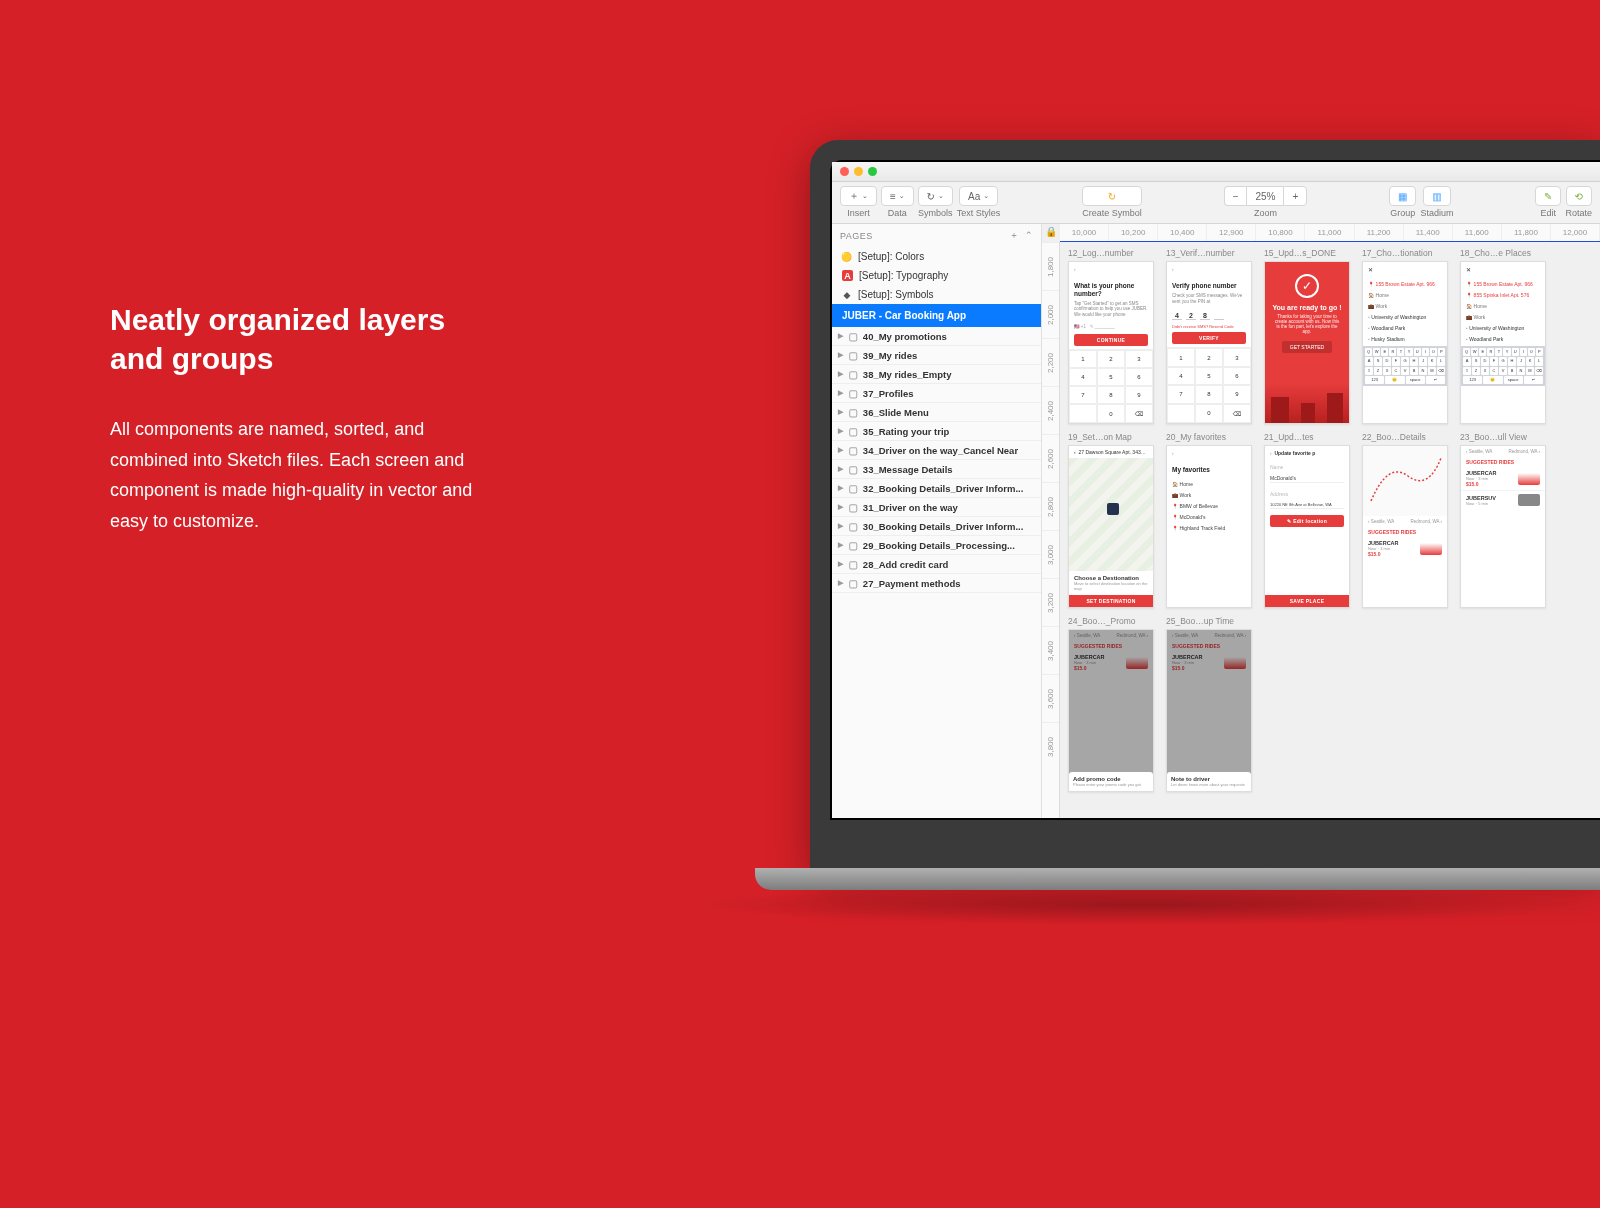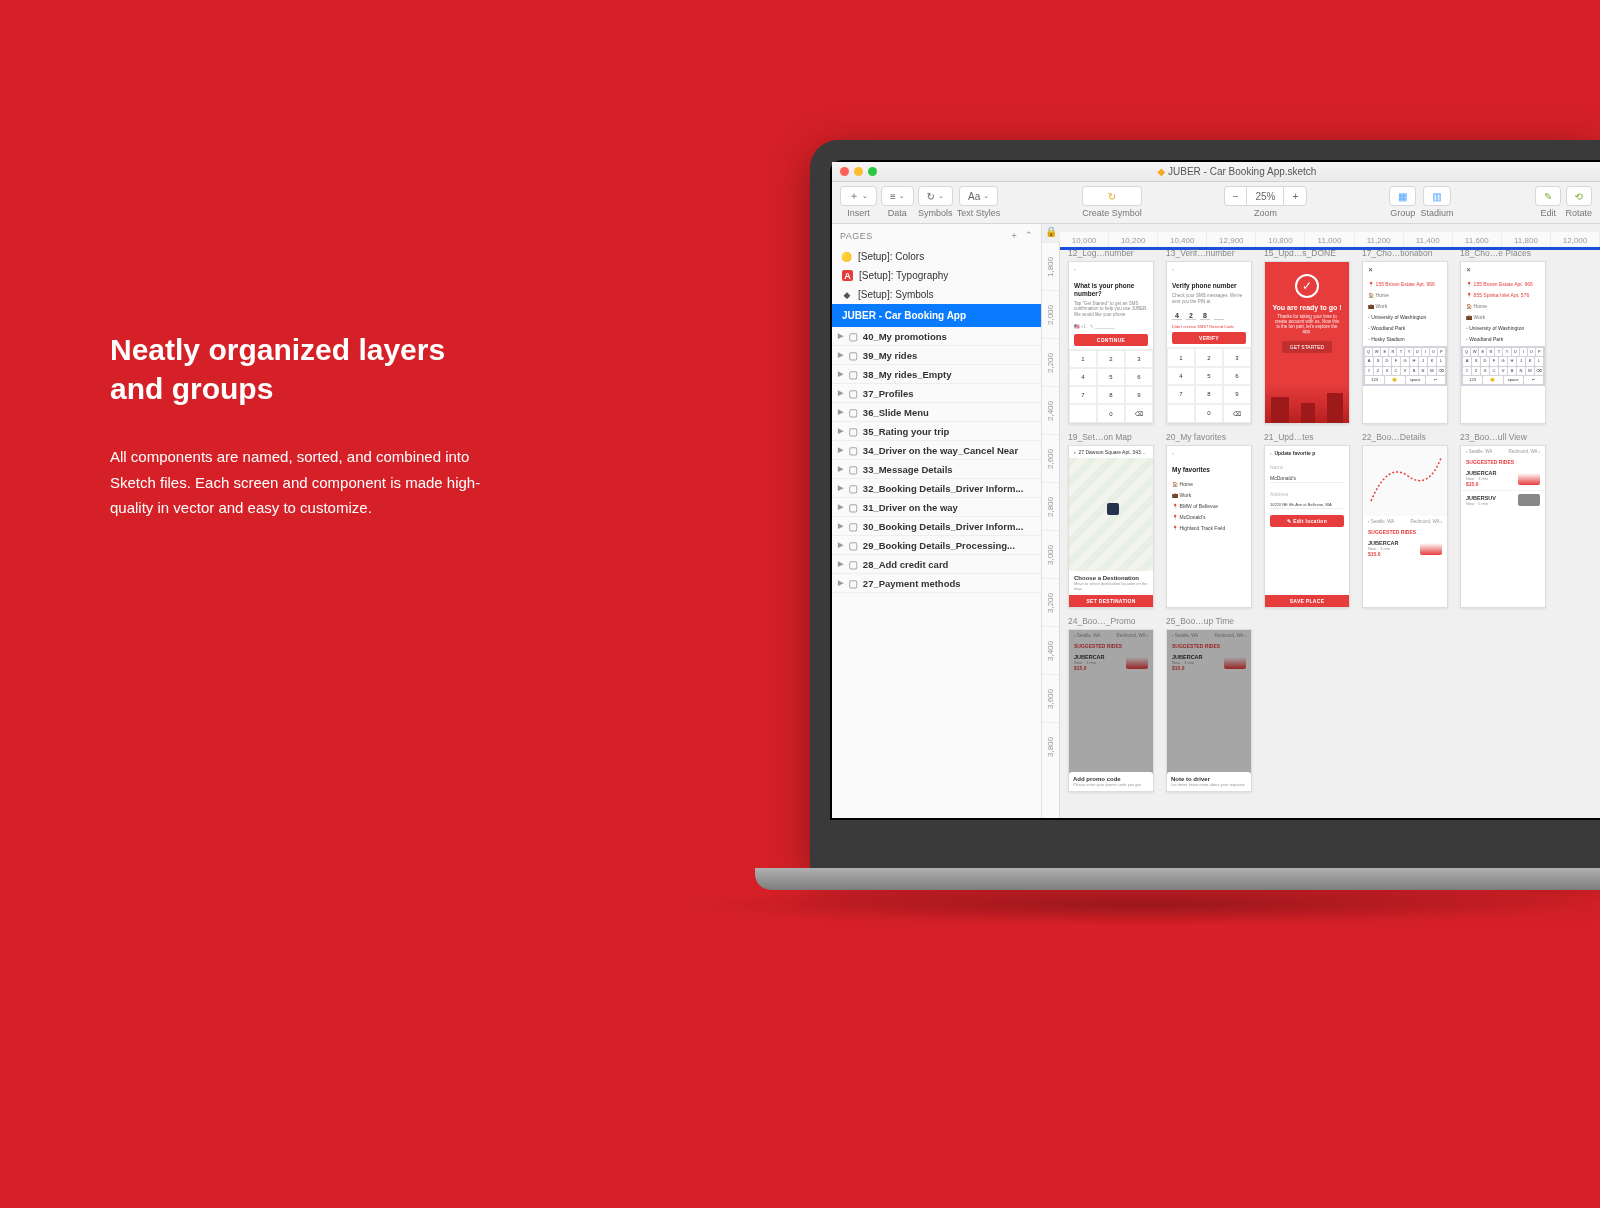--- a/index.html
+++ b/index.html
@@ -1,20 +1,20 @@
 <!DOCTYPE html>
 <html><head>
 <meta charset="utf-8">
 <style>
   * { margin: 0; padding: 0; box-sizing: border-box; }
   body { font-family: -apple-system, BlinkMacSystemFont, "Helvetica Neue", Arial, sans-serif; background: #d52027; width: 1600px; height: 1208px; overflow: hidden; position: relative; }
   
-  .marketing { position: absolute; left: 110px; top: 300px; width: 380px; color: #fff; margin-top: 30px; }
+  .marketing { position: absolute; left: 110px; top: 300px; width: 380px; color: #fff; }
   .marketing h1 { font-size: 30px; font-weight: 700; line-height: 1.3; margin-bottom: 36px; }
-  .marketing p { font-size: 15px; font-weight: 400; line-height: 1.7; }
+  .marketing p { font-size: 18px; font-weight: 400; line-height: 1.7; }
 
   .laptop { position: absolute; right: 0; top: 140px; width: 790px; height: 730px; background: #3a3a3a; border-radius: 28px 0 0 0; box-shadow: 0 10px 40px rgba(0,0,0,.35); }
   .laptop .bezel { position: absolute; inset: 20px 0 50px 20px; background: #000; border-radius: 12px 0 0 0; }
   .screen { position: absolute; inset: 22px 0 52px 22px; background: #ededed; overflow: hidden; font-size: 10px; color: #333; }
   .laptop .base { position: absolute; left: -55px; right: 0; bottom: -20px; height: 22px; background: linear-gradient(#b0b0b0,#7d7d7d); border-radius: 0 0 0 16px; }
   .laptop .shadow { position: absolute; left: -120px; right: 0; bottom: -55px; height: 40px; background: radial-gradient(ellipse at center, rgba(0,0,0,.25), transparent 70%); }
 
   .titlebar { height: 20px; background: linear-gradient(#f6f6f6,#e9e9e9); border-bottom: 1px solid #d0d0d0; display: flex; align-items: center; padding: 0 8px; font-size: 10px; color: #555; }
   .tl-dot { width: 9px; height: 9px; border-radius: 50%; margin-right: 5px; }
   .tl-red { background: #ff5f57; } .tl-yellow { background: #febc2e; } .tl-green { background: #28c840; }
@@ -34,21 +34,21 @@
   .pages-header { display: flex; justify-content: space-between; align-items: center; padding: 5px 8px; font-size: 9px; color: #888; letter-spacing: .5px; }
   .page-item { padding: 4px 10px; font-size: 10px; display: flex; align-items: center; gap: 6px; }
   .page-icon { width: 10px; height: 10px; display: inline-flex; align-items: center; justify-content: center; font-size: 9px; }
   .page-selected { background: #0a7aff; color: #fff; font-weight: 600; padding: 6px 10px; }
   .layer-list { flex: 1; overflow: hidden; }
   .layer-item { display: flex; align-items: center; padding: 3.5px 6px; font-size: 9.5px; font-weight: 600; color: #333; border-bottom: 1px solid #eee; gap: 5px; white-space: nowrap; overflow: hidden; text-overflow: ellipsis; }
   .layer-item .tri { color: #999; font-size: 7px; }
   .layer-item .artb { color: #aaa; font-size: 10px; }
 
   .canvas { flex: 1; background: #f0f0f0; position: relative; overflow: hidden; }
-  .ruler-h { position: absolute; top: 0; left: 18px; right: 0; height: 18px; background: #fafafa; border-bottom: 3px solid #1d4ed8; display: flex; font-size: 8px; color: #999; margin-top: 8px; }
+  .ruler-h { position: absolute; top: 0; left: 18px; right: 0; height: 18px; background: #fafafa; border-bottom: 1px solid #1d4ed8; display: flex; font-size: 8px; color: #999; }
   .ruler-h span { width: 60px; text-align: center; border-right: 1px solid #eee; line-height: 18px; }
   .ruler-v { position: absolute; top: 18px; left: 0; width: 18px; bottom: 0; background: #fafafa; border-right: 1px solid #ddd; display: flex; flex-direction: column; font-size: 8px; color: #999; }
   .ruler-v span { height: 48px; writing-mode: vertical-rl; transform: rotate(180deg); text-align: center; border-bottom: 1px solid #eee; line-height: 18px; }
   .lock { position:absolute; top:2px; left:3px; font-size:10px; color:#aaa;}
   .artboards { position: absolute; top: 24px; left: 26px; right: 0; bottom: 0; display: grid; grid-template-columns: repeat(5, 86px); grid-auto-rows: 176px; gap: 8px 12px; align-content: start; }
   .ab { display: flex; flex-direction: column; }
   .ab-title { font-size: 8.5px; color: #888; margin-bottom: 3px; white-space: nowrap; overflow: hidden; text-overflow: ellipsis; }
   .ab-frame { flex: 1; background: #fff; border: 1px solid #ddd; box-shadow: 0 1px 2px rgba(0,0,0,.08); display: flex; flex-direction: column; font-size: 5px; overflow: hidden; }
   .ab-red { background: #e73c3c; color: #fff; }
   .ab-head { padding: 6px 5px 3px; font-weight: 700; font-size: 6.5px; line-height: 1.2; color:#222;}
@@ -78,21 +78,20 @@
 
 <div class="laptop">
   <div class="shadow"></div>
   <div class="bezel"></div>
   <div class="screen">
 
     <div class="titlebar">
       <span class="tl-dot tl-red"></span>
       <span class="tl-dot tl-yellow"></span>
       <span class="tl-dot tl-green"></span>
-      <span class="tl-title"><span style="color:#f5a623">◆</span> <span>JUBER - Car Booking App.sketch</span></span>
     </div>
 
     <div class="toolbar">
       <div class="tgroup">
         <div class="tb-btn">＋ <span class="caret">⌄</span></div>
         <span>Insert</span>
       </div>
       <div class="tgroup">
         <div class="tb-btn">≡ <span class="caret">⌄</span></div>
         <span>Data</span>

